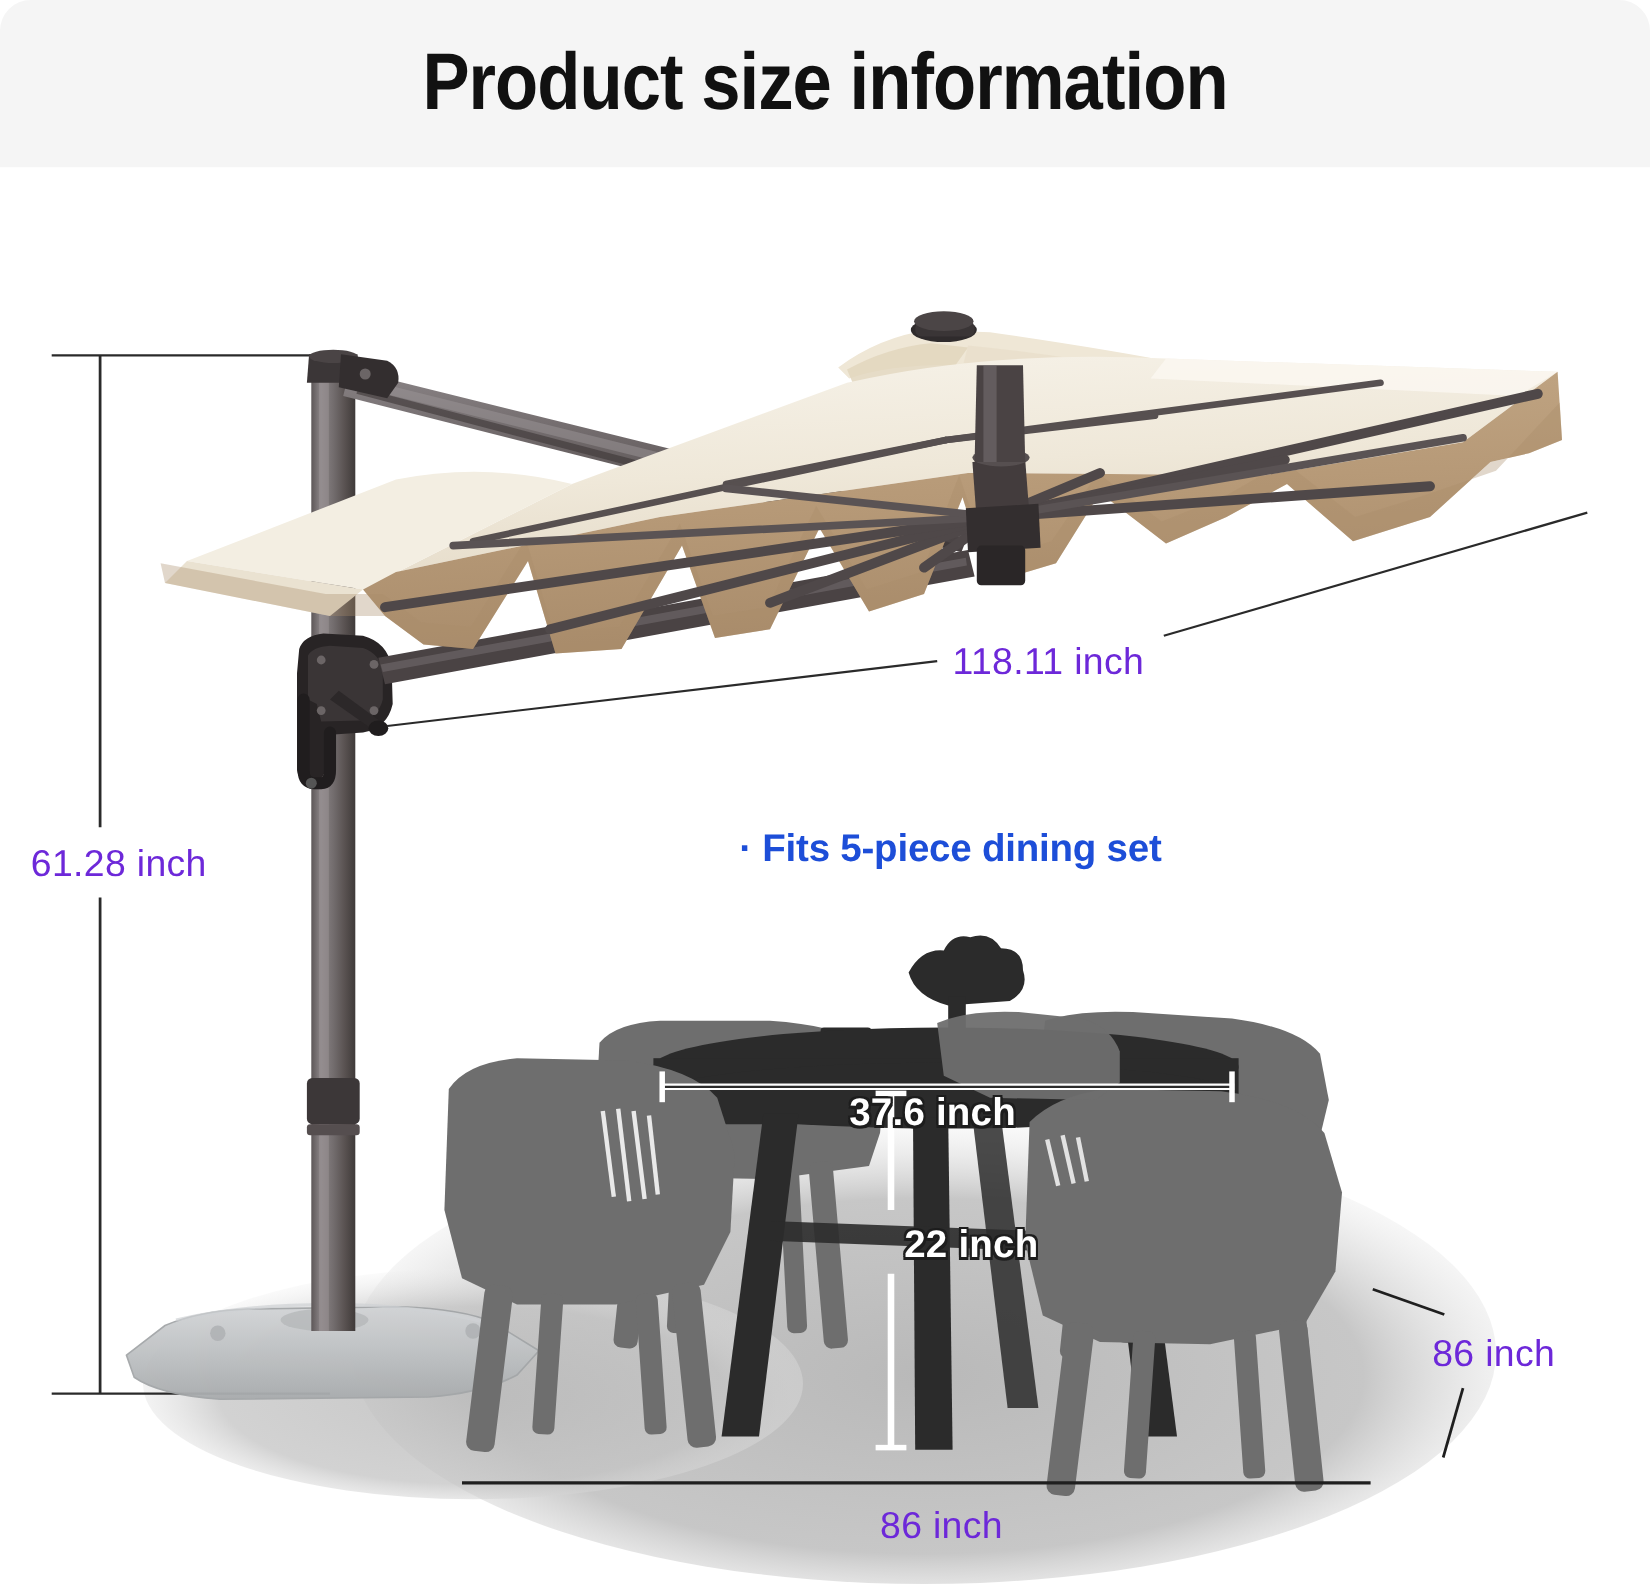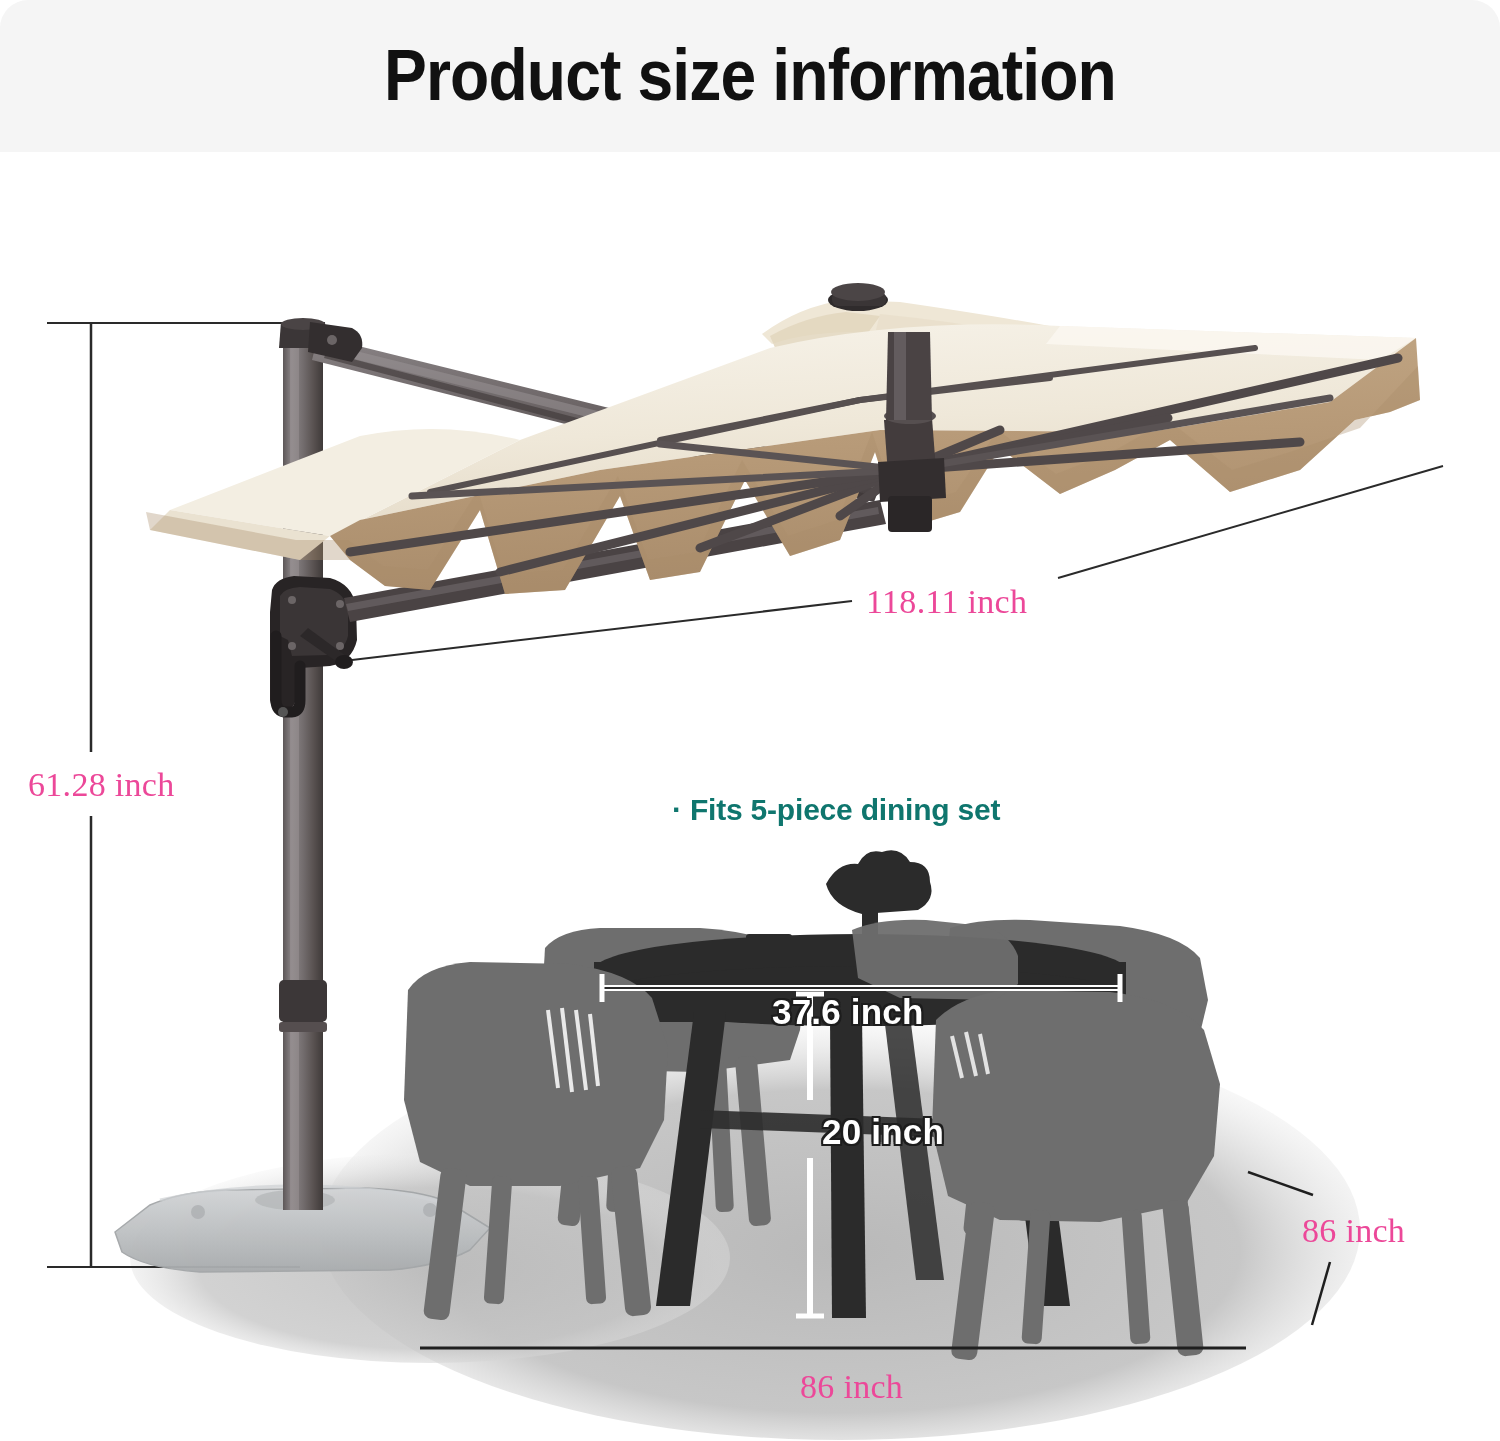--- a/index.html
+++ b/index.html
@@ -45,48 +45,48 @@
   
   #stage {
     position: absolute;
     left: 0; top: 0;
     width: 1500px; height: 1441px;
   }
 
   
   .dim-label {
     position: absolute;
-    font-family: Liberation Serif, serif;
+    font-family: Liberation Sans, sans-serif;
     font-size: 34px;
-    color: #ec4899;
+    color: #6d28d9;
     white-space: nowrap;
     letter-spacing: 0.3px;
   }
   #label-height {
     left: 22px; top: 762px;
     background: #ffffff;
     padding: 4px 6px;
   }
   #label-width-canopy {
     left: 866px; top: 583px;
   }
   #label-depth-right {
     left: 1302px; top: 1212px;
   }
   #label-width-bottom {
     left: 800px; top: 1368px;
   }
 
   #label-fits {
     position: absolute;
-    left: 672px; top: 793px;
+    left: 672px; top: 752px;
     font-family: "Liberation Sans", sans-serif;
-    font-size: 30px;
+    font-size: 35px;
     font-weight: bold;
-    color: #0f766e;
+    color: #1d4ed8;
     white-space: nowrap;
     letter-spacing: -0.2px;
   }
 
   
   .dim-label-outlined {
     position: absolute;
     font-family: "Liberation Sans", sans-serif;
     font-size: 35px;
     font-weight: bold;
@@ -414,19 +414,19 @@
   </svg>
 
   <div class="dim-label" id="label-height">61.28 inch</div>
 
   <div class="dim-label" id="label-width-canopy">118.11 inch</div>
 
   <div id="label-fits">· Fits 5-piece dining set</div>
 
   <div class="dim-label-outlined" id="label-table-dia">37.6 inch</div>
 
-  <div class="dim-label-outlined" id="label-table-h">20 inch</div>
+  <div class="dim-label-outlined" id="label-table-h">22 inch</div>
 
   <div class="dim-label" id="label-depth-right">86 inch</div>
 
   <div class="dim-label" id="label-width-bottom">86 inch</div>
 
 </div>
 
 </body></html>

